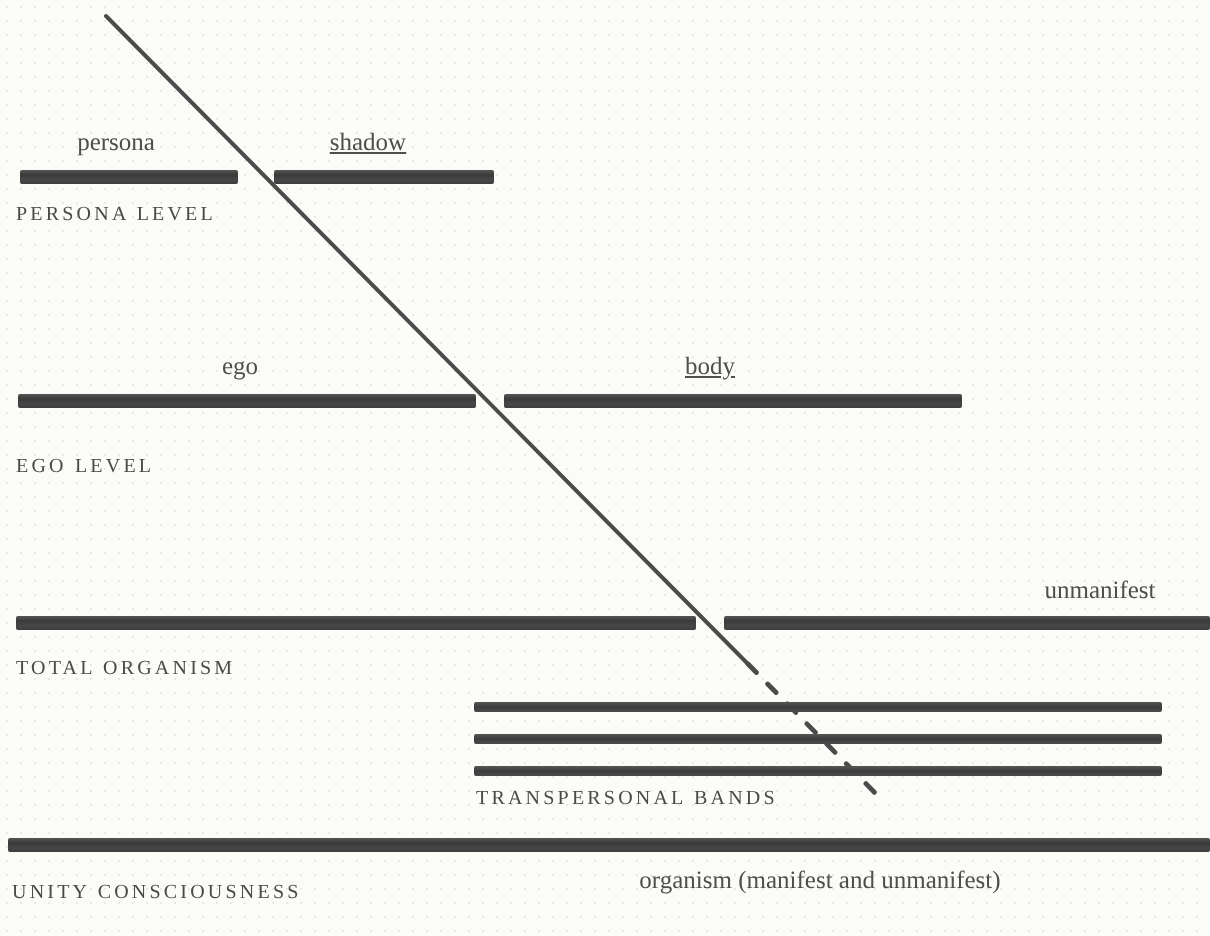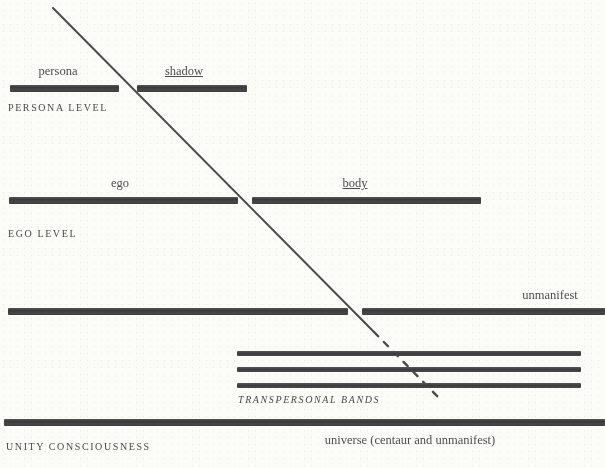--- a/index.html
+++ b/index.html
@@ -67,21 +67,21 @@
   #organism-label     { left: 79px;  top: 288px; width: 200px; }
   #environment-label  { left: 500px; top: 288px; width: 100px; }
   #organism-bar       { left: 8px;   top: 308px; width: 340px; }
   #environment-bar    { left: 362px; top: 308px; width: 243px; }
   #organism-title     { left: 8px;   top: 329px; }
 
   
   #band-1 { left: 237px; top: 351px; width: 344px; }
   #band-2 { left: 237px; top: 367px; width: 344px; }
   #band-3 { left: 237px; top: 383px; width: 344px; }
-  #transpersonal-title { left: 238px; top: 394px; font-style: italic; }
+  #transpersonal-title { left: 238px; top: 394px; }
 
   
   #unity-bar      { left: 4px;   top: 419px; width: 601px; }
   #universe-label { left: 310px; top: 433px; width: 200px; }
   #unity-title    { left: 6px;   top: 441px; }
 </style>
 </head>
 <body>
 
 <div id="figure">
@@ -99,23 +99,24 @@
 
   <div class="small-label" id="ego-label">ego</div>
   <div class="small-label" id="body-label">body</div>
   <div class="bar" id="ego-bar"></div>
   <div class="bar" id="body-bar"></div>
   <div class="level-title" id="ego-title">EGO LEVEL</div>
 
   <div class="small-label" id="environment-label">unmanifest</div>
   <div class="bar" id="organism-bar"></div>
   <div class="bar" id="environment-bar"></div>
+  <div class="level-title" id="organism-title">TOTAL ORGANISM</div>
 
   <div class="band" id="band-1"></div>
   <div class="band" id="band-2"></div>
   <div class="band" id="band-3"></div>
   <div class="level-title" id="transpersonal-title">TRANSPERSONAL BANDS</div>
 
   <div class="bar" id="unity-bar"></div>
-  <div class="small-label" id="universe-label">universe (centaur and unmanifest)</div>
+  <div class="small-label" id="universe-label">organism (manifest and unmanifest)</div>
   <div class="level-title" id="unity-title">UNITY CONSCIOUSNESS</div>
 
 </div>
 
 </body></html>

